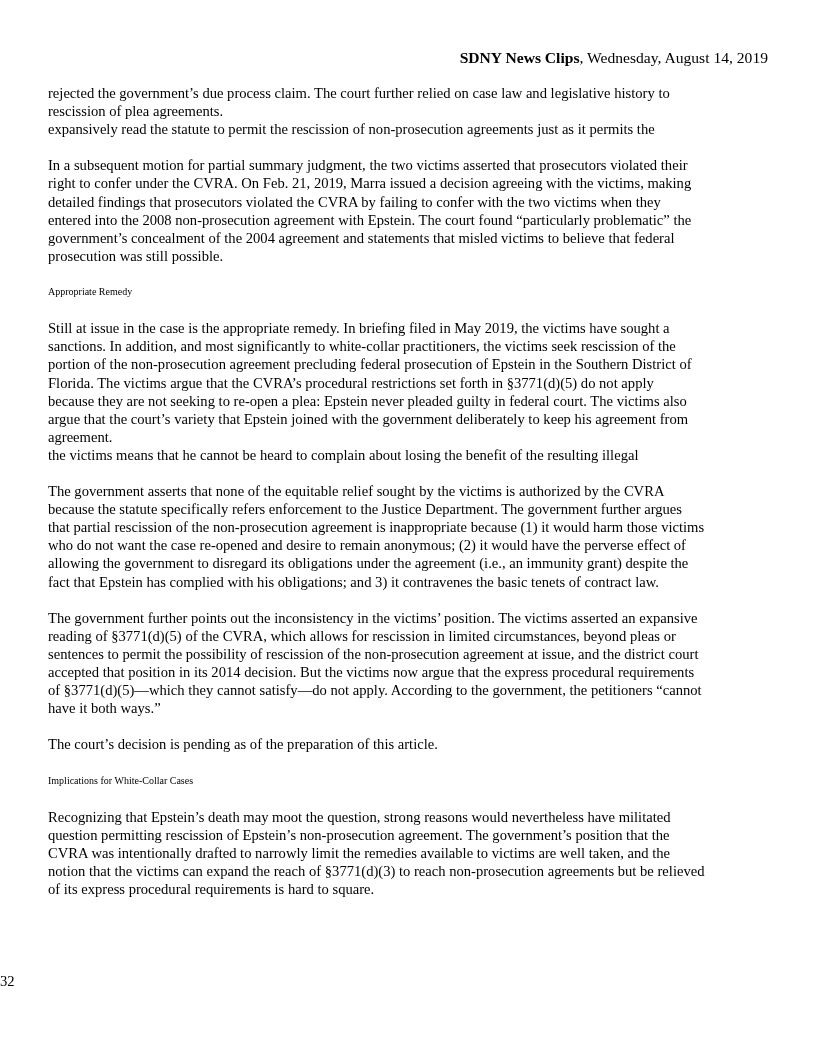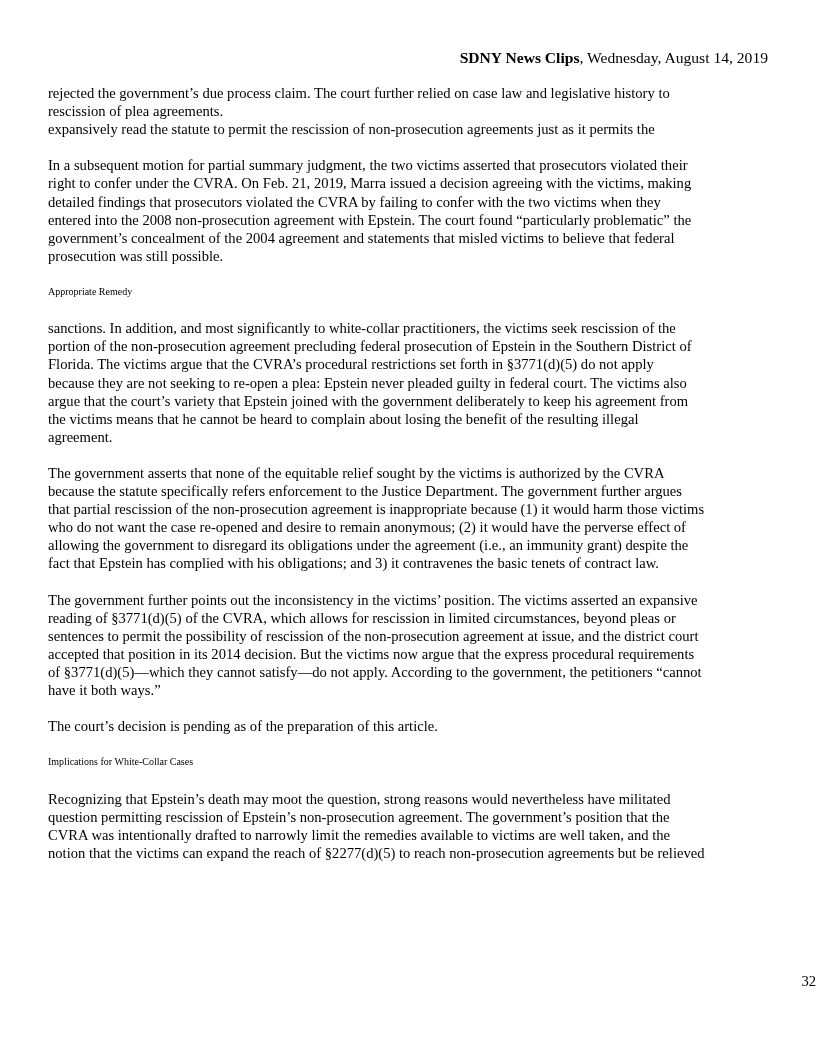--- a/index.html
+++ b/index.html
@@ -47,21 +47,21 @@
       line-height: 18.1px;
       margin: 0 0 18.1px 0;
       white-space: nowrap;
       font-family: Liberation Serif, serif;
     }
     .page-number {
       position: absolute;
       top: 972px;
       left: 0;
       width: 816px;
-      text-align: right;
+      text-align: left;
       font-size: 14.6px;
       line-height: 18px;
     }
   </style>
 </head>
 <body>
 
 <div class="header">
   <span class="pub">SDNY News Clips</span><span>, Wednesday, August 14, 2019</span>
 </div>
@@ -79,27 +79,28 @@
     <span class="ln">right to confer under the CVRA. On Feb. 21, 2019, Marra issued a decision agreeing with the victims, making</span>
     <span class="ln">detailed findings that prosecutors violated the CVRA by failing to confer with the two victims when they</span>
     <span class="ln">entered into the 2008 non-prosecution agreement with Epstein. The court found “particularly problematic” the</span>
     <span class="ln">government’s concealment of the 2004 agreement and statements that misled victims to believe that federal</span>
     <span class="ln">prosecution was still possible.</span>
   </p>
 
   <p class="heading">Appropriate Remedy</p>
 
   <p class="para">
+    <span class="ln">Still at issue in the case is the appropriate remedy. In briefing filed in May 2019, the victims have sought a</span>
     <span class="ln">sanctions. In addition, and most significantly to white-collar practitioners, the victims seek rescission of the</span>
     <span class="ln">portion of the non-prosecution agreement precluding federal prosecution of Epstein in the Southern District of</span>
     <span class="ln">Florida. The victims argue that the CVRA’s procedural restrictions set forth in §3771(d)(5) do not apply</span>
     <span class="ln">because they are not seeking to re-open a plea: Epstein never pleaded guilty in federal court. The victims also</span>
     <span class="ln">argue that the court’s variety that Epstein joined with the government deliberately to keep his agreement from</span>
+    <span class="ln">agreement.</span>
     <span class="ln">the victims means that he cannot be heard to complain about losing the benefit of the resulting illegal</span>
-    <span class="ln">agreement.</span>
   </p>
 
   <p class="para">
     <span class="ln">The government asserts that none of the equitable relief sought by the victims is authorized by the CVRA</span>
     <span class="ln">because the statute specifically refers enforcement to the Justice Department. The government further argues</span>
     <span class="ln">that partial rescission of the non-prosecution agreement is inappropriate because (1) it would harm those victims</span>
     <span class="ln">who do not want the case re-opened and desire to remain anonymous; (2) it would have the perverse effect of</span>
     <span class="ln">allowing the government to disregard its obligations under the agreement (i.e., an immunity grant) despite the</span>
     <span class="ln">fact that Epstein has complied with his obligations; and 3) it contravenes the basic tenets of contract law.</span>
   </p>
@@ -116,18 +117,19 @@
   <p class="para">
     <span class="ln">The court’s decision is pending as of the preparation of this article.</span>
   </p>
 
   <p class="heading">Implications for White-Collar Cases</p>
 
   <p class="para">
     <span class="ln">Recognizing that Epstein’s death may moot the question, strong reasons would nevertheless have militated</span>
     <span class="ln">question permitting rescission of Epstein’s non-prosecution agreement. The government’s position that the</span>
     <span class="ln">CVRA was intentionally drafted to narrowly limit the remedies available to victims are well taken, and the</span>
-    <span class="ln">notion that the victims can expand the reach of §2277(d)(5) to reach non-prosecution agreements but be relieved</span>
+    <span class="ln">notion that the victims can expand the reach of §3771(d)(3) to reach non-prosecution agreements but be relieved</span>
+    <span class="ln">of its express procedural requirements is hard to square.</span>
   </p>
 
 </div>
 
 <div class="page-number">32</div>
 
 </body></html>

